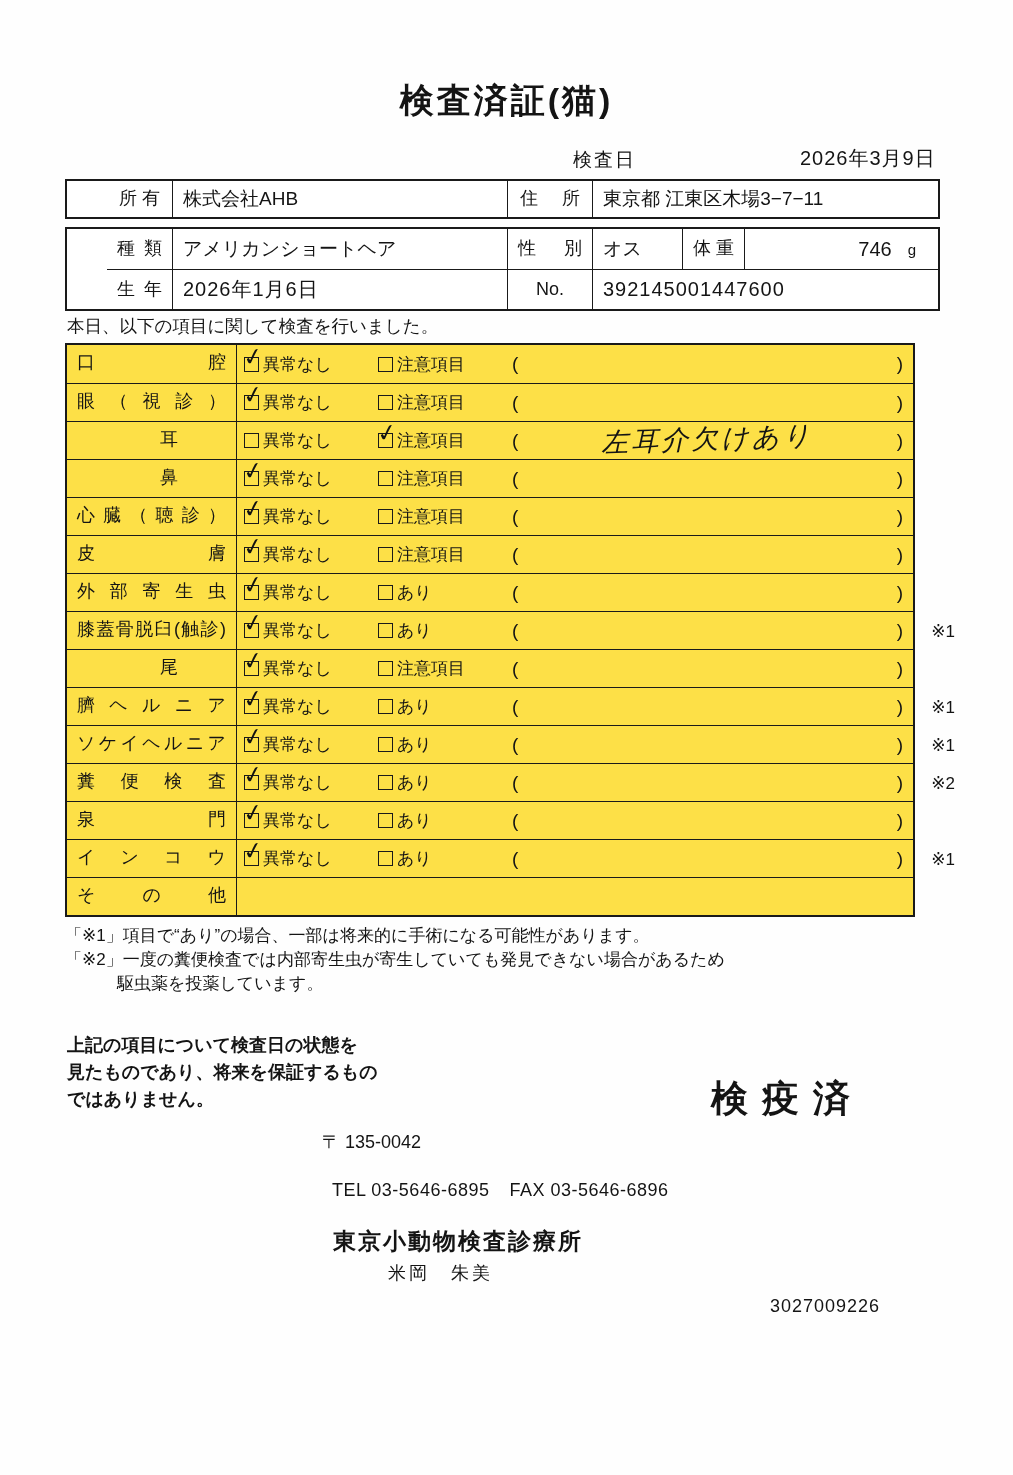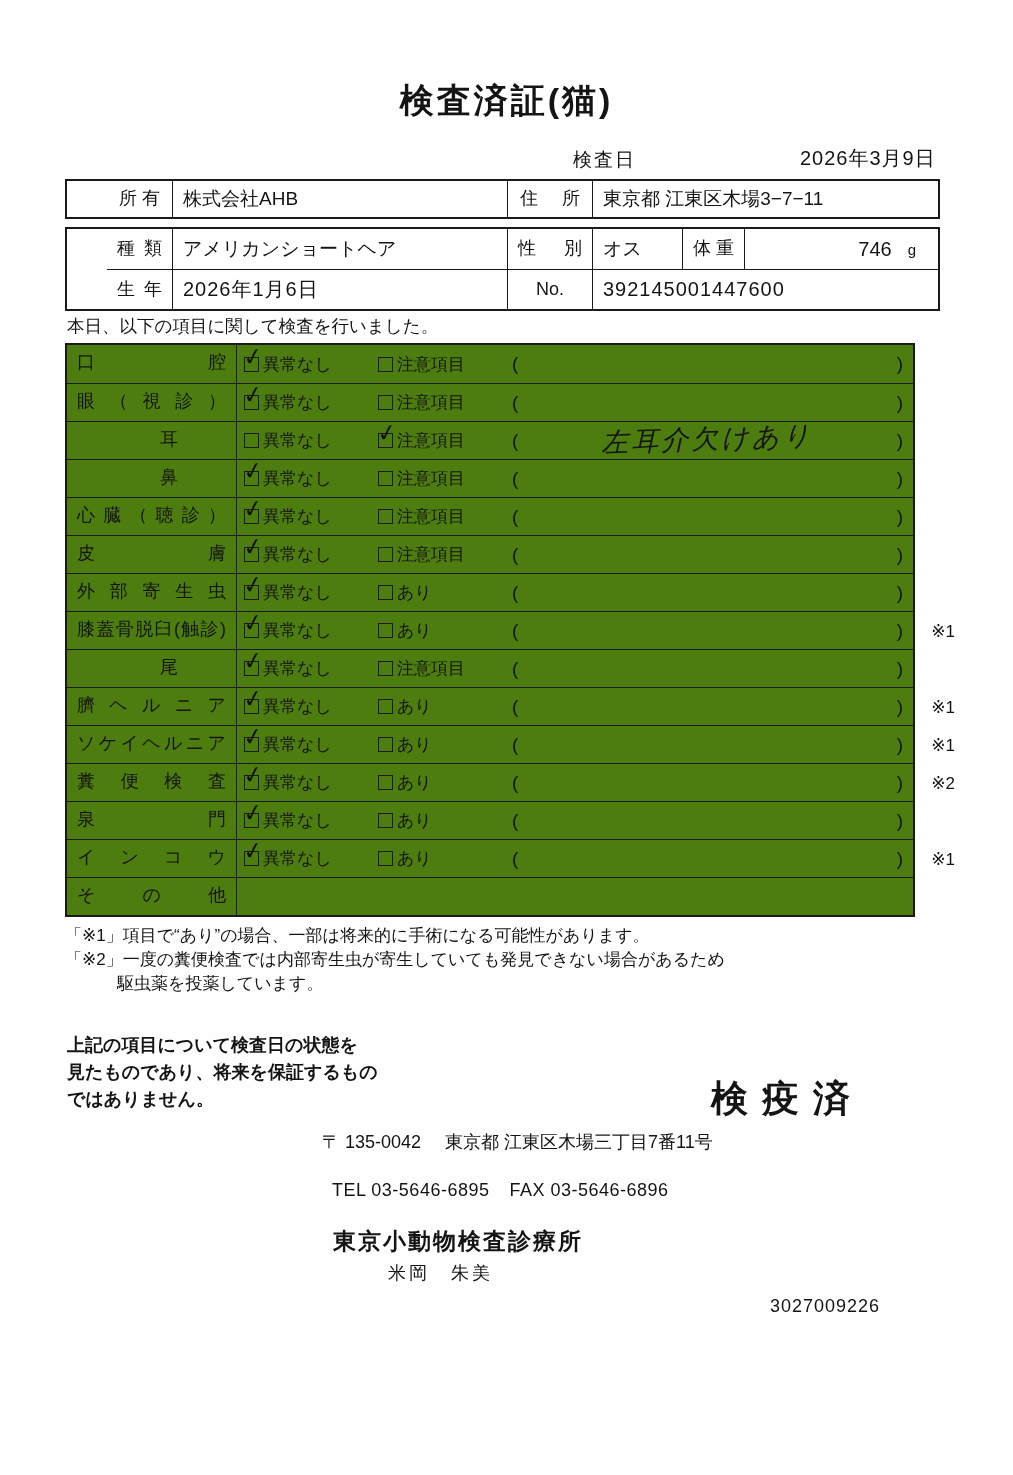--- a/index.html
+++ b/index.html
@@ -28,21 +28,21 @@
   .vcell { display:flex; align-items:center; padding-left:10px; font-size:19px; }
   .numcell { font-size:20px; letter-spacing:1px; }
   .weight-cell { display:flex; align-items:center; justify-content:flex-end; gap:16px; padding-right:22px; padding-left:0; font-size:20px; }
   .weight-unit { font-size:15px; }
   .span3 { grid-column:4 / 7; }
 
   
   .intro { top:314px; left:67px; font-size:17.5px; }
 
   
-  .insp-table { top:343px; left:65px; width:850px; border:2px solid #1a1a1a; background:#4d7c0f; }
+  .insp-table { top:343px; left:65px; width:850px; border:2px solid #1a1a1a; background:#fde047; }
   .insp-row { display:flex; height:38px; border-top:1.5px solid #1a1a1a; position:relative; }
   .insp-row:first-child { border-top:none; }
   .ilabel { width:170px; flex:none; border-right:1.5px solid #1a1a1a; font-size:18px; line-height:35px;
             padding:0 10px; text-align:justify; text-align-last:justify; text-justify:inter-character; overflow:hidden; }
   .ilabel.single { text-align:center; text-align-last:center; padding-left:45px; }
   .rest { flex:1; display:flex; align-items:center; padding-left:7px; }
   .cb { display:flex; align-items:center; gap:4px; font-size:17px; }
   .cb1 { width:134px; flex:none; }
   .cb2 { width:132px; flex:none; }
   .box { width:15px; height:15px; border:1.6px solid #1a1a1a; position:relative; flex:none; }
@@ -410,21 +410,20 @@
 
 <div class="abs disclaimer">
   <div>上記の項目について検査日の状態を</div>
   <div>見たものであり、将来を保証するもの</div>
   <div>ではありません。</div>
 </div>
 <div class="abs stamp">検疫済</div>
 
 <div class="abs addr-row">
   <span>〒 135-0042</span>
-  <span>東京都 江東区木場三丁目7番11号</span>
 </div>
 <div class="abs tel-row">
   <span>TEL 03-5646-6895</span>
   <span>FAX 03-5646-6896</span>
 </div>
 <div class="abs clinic">東京小動物検査診療所</div>
 <div class="abs vet">米岡　朱美</div>
 <div class="abs serial">3027009226</div>
 
 </body></html>

